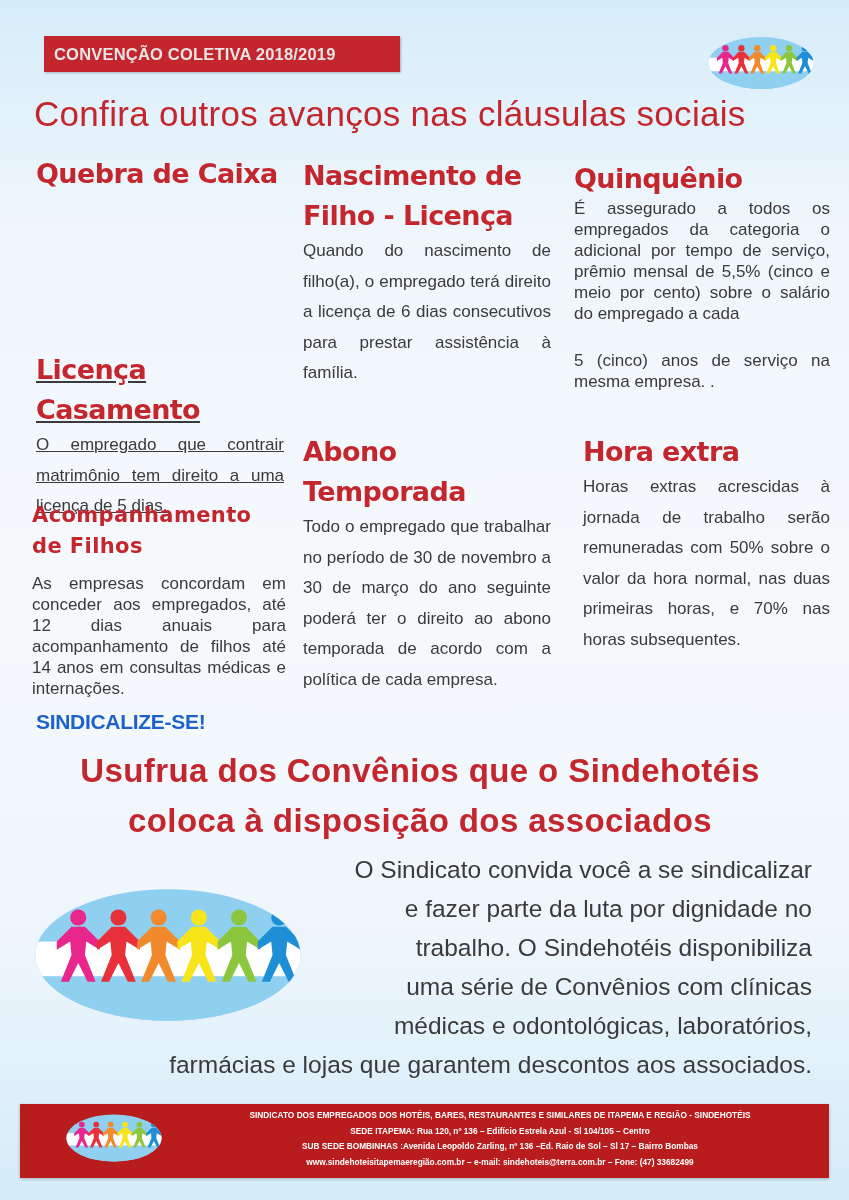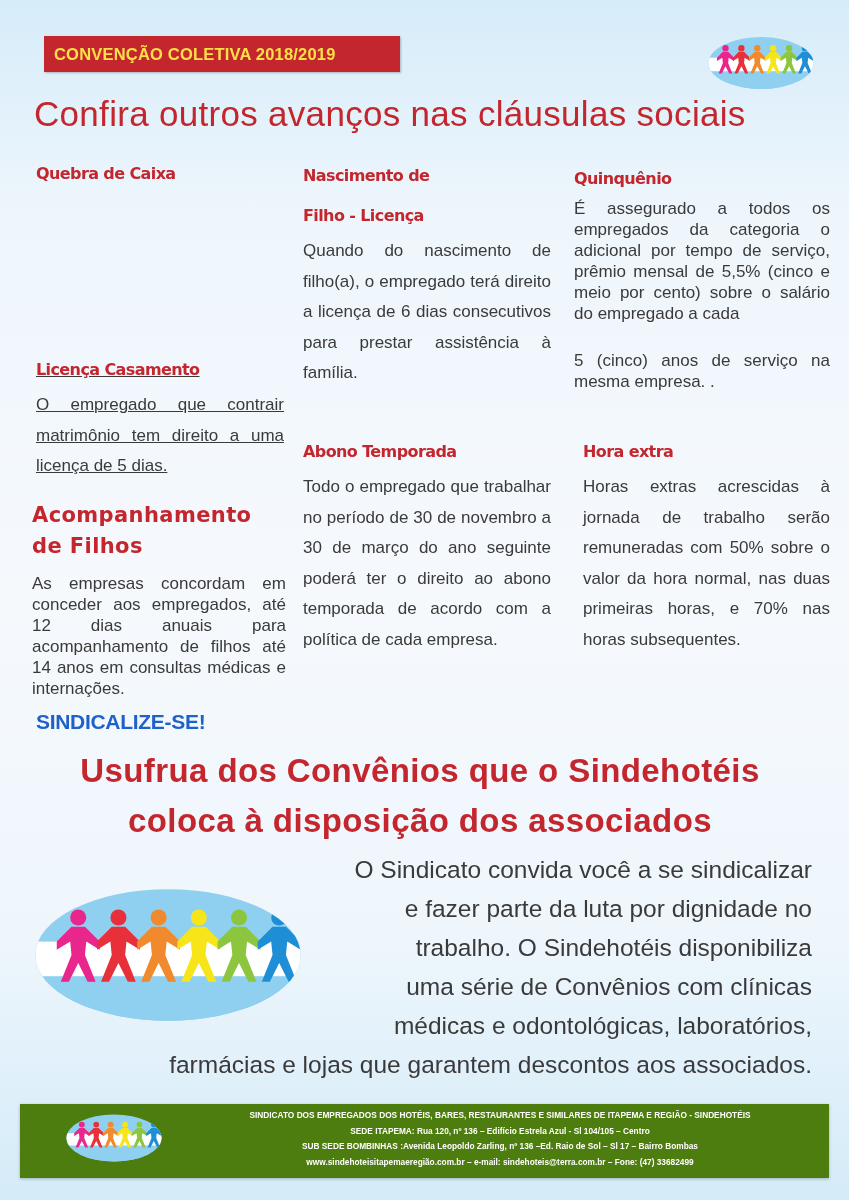--- a/index.html
+++ b/index.html
@@ -10,35 +10,35 @@
       color: #3a3a3a;
       position: relative;
     }
     .banner {
       position: absolute; left: 44px; top: 36px; width: 356px; height: 36px;
       background: #c4262e;
       box-shadow: 1px 1px 2px rgba(0,0,0,0.25);
       display: flex; align-items: center; padding-left: 10px;
     }
     .banner span {
-      color: #fde047; font-weight: bold; font-size: 16.5px; letter-spacing: 0.2px;
+      color: #e5e5e5; font-weight: bold; font-size: 16.5px; letter-spacing: 0.2px;
       font-family: "Liberation Sans", sans-serif;
       text-align: right;
     }
     .logo-top { position: absolute; left: 708px; top: 30px; width: 106px; height: 66px; }
     .logo-mid { position: absolute; left: 34px; top: 888px; width: 268px; height: 134px; }
     .logo-foot { position: absolute; left: 66px; top: 1110px; width: 96px; height: 56px; }
 
     .main-title {
       position: absolute; left: 34px; top: 94px; width: 800px;
       font-size: 35px; font-weight: normal; color: #c4262e; letter-spacing: 0.3px;
     }
     .section { position: absolute; }
     .section h2 {
-      color: #c4262e; font-weight: bold; font-size: 16px; line-height: 40px;
+      color: #c4262e; font-weight: bold; font-size: 27px; line-height: 40px;
       font-family: "DejaVu Sans", sans-serif; letter-spacing: -0.6px;
     }
     .section p {
       font-size: 17px; line-height: 30.5px; text-align: justify; color: #3a3a3a;
     }
     .section p.tight { line-height: 21px; }
 
     #s-quebra { left: 36px; top: 154px; width: 248px; }
     #s-casamento { left: 36px; top: 350px; width: 248px; text-decoration: underline; }
     #s-acomp { left: 32px; top: 500px; width: 254px; }
@@ -61,21 +61,21 @@
       color: #c4262e; font-weight: bold; font-size: 33px; line-height: 50px; letter-spacing: 0.4px;
     }
     .invite {
       position: absolute; right: 37px; top: 850px; width: 760px; text-align: right;
       font-size: 24.5px; line-height: 39px; color: #3a3a3a;
     }
     .invite .l { display: block; }
 
     .footer {
       position: absolute; left: 20px; top: 1104px; width: 809px; height: 74px;
-      background: #4d7c0f; box-shadow: 0 1px 3px rgba(0,0,0,0.25);
+      background: #b91c1c; box-shadow: 0 1px 3px rgba(0,0,0,0.25);
     }
     .footer-text {
       position: absolute; left: 170px; top: 4px; width: 620px; text-align: center;
       color: #ffffff; font-weight: bold; font-size: 8.3px; line-height: 15.5px;
     }
   </style>
 </head>
 <body>
 
 <div class="banner">

